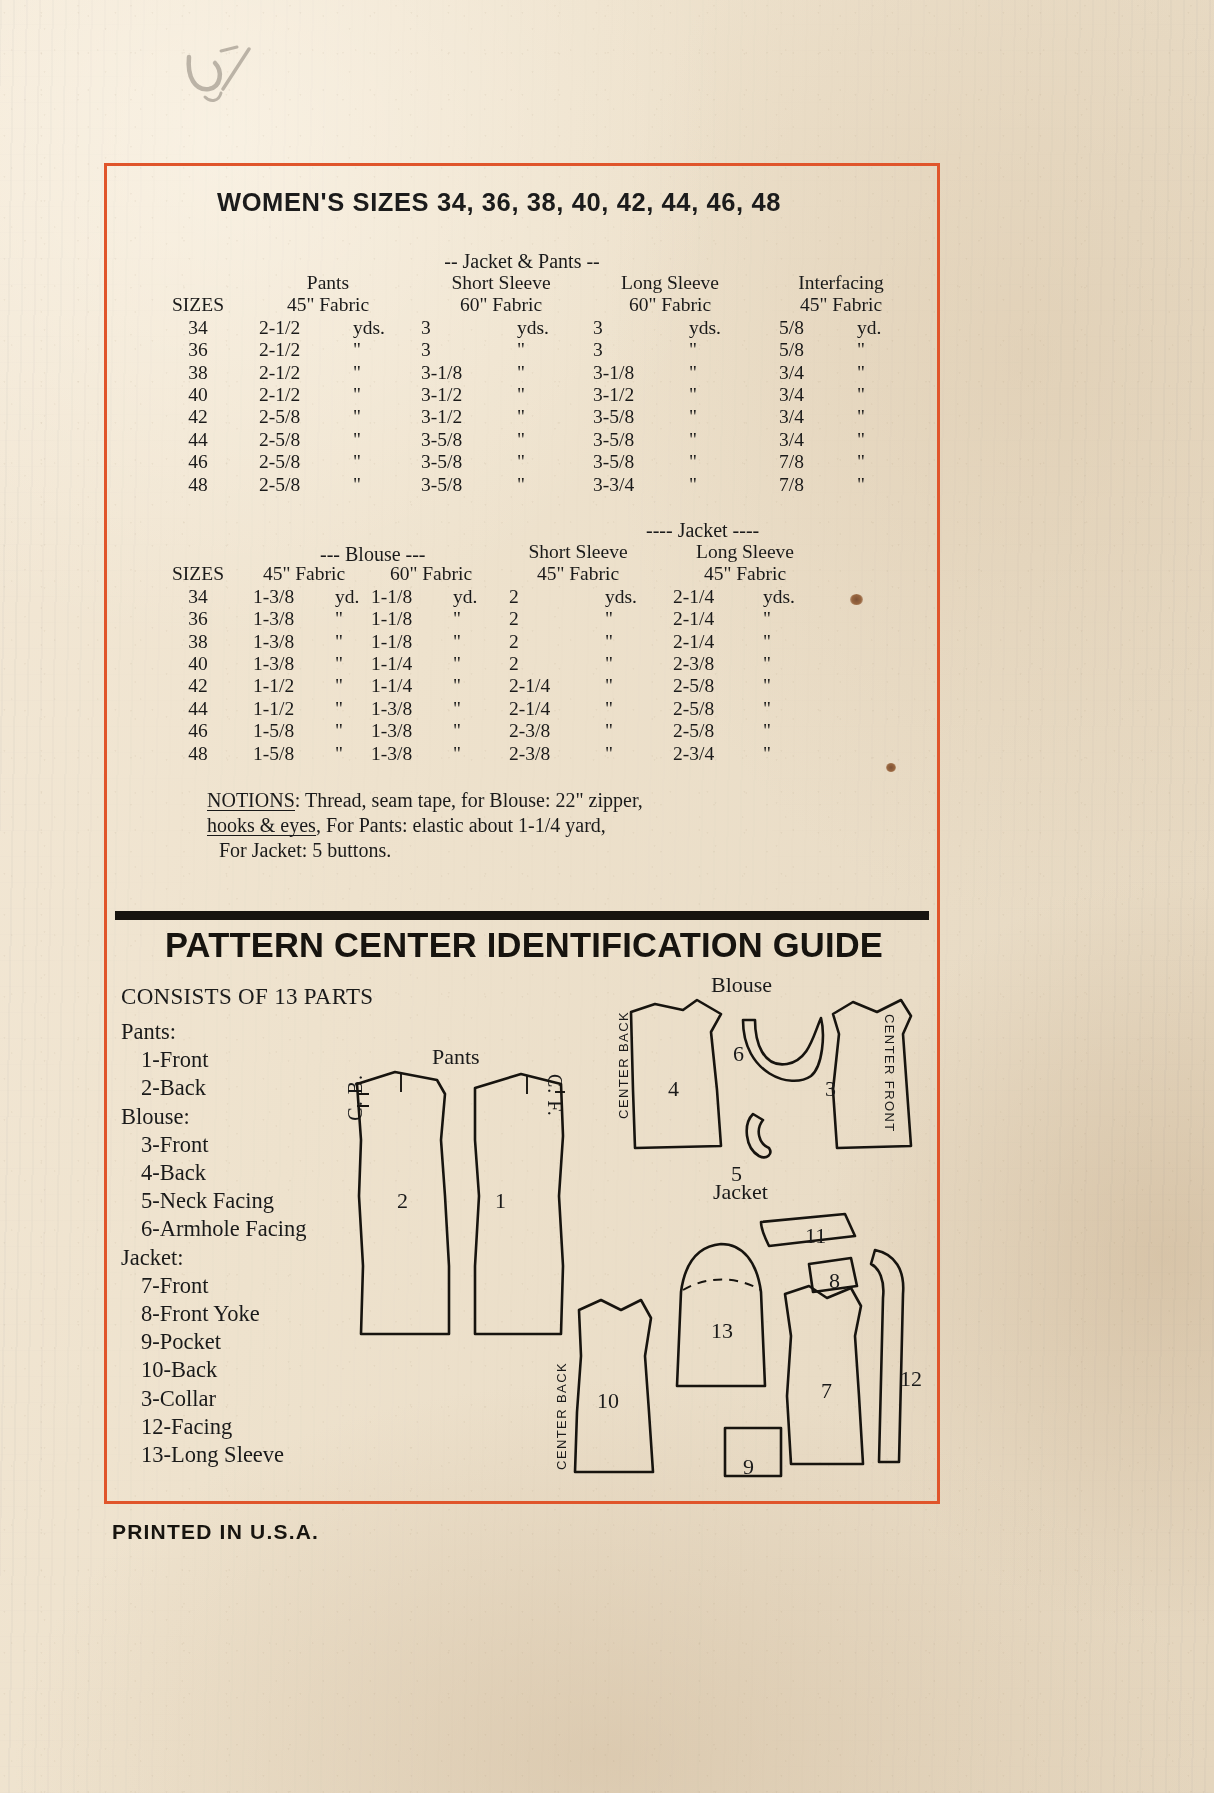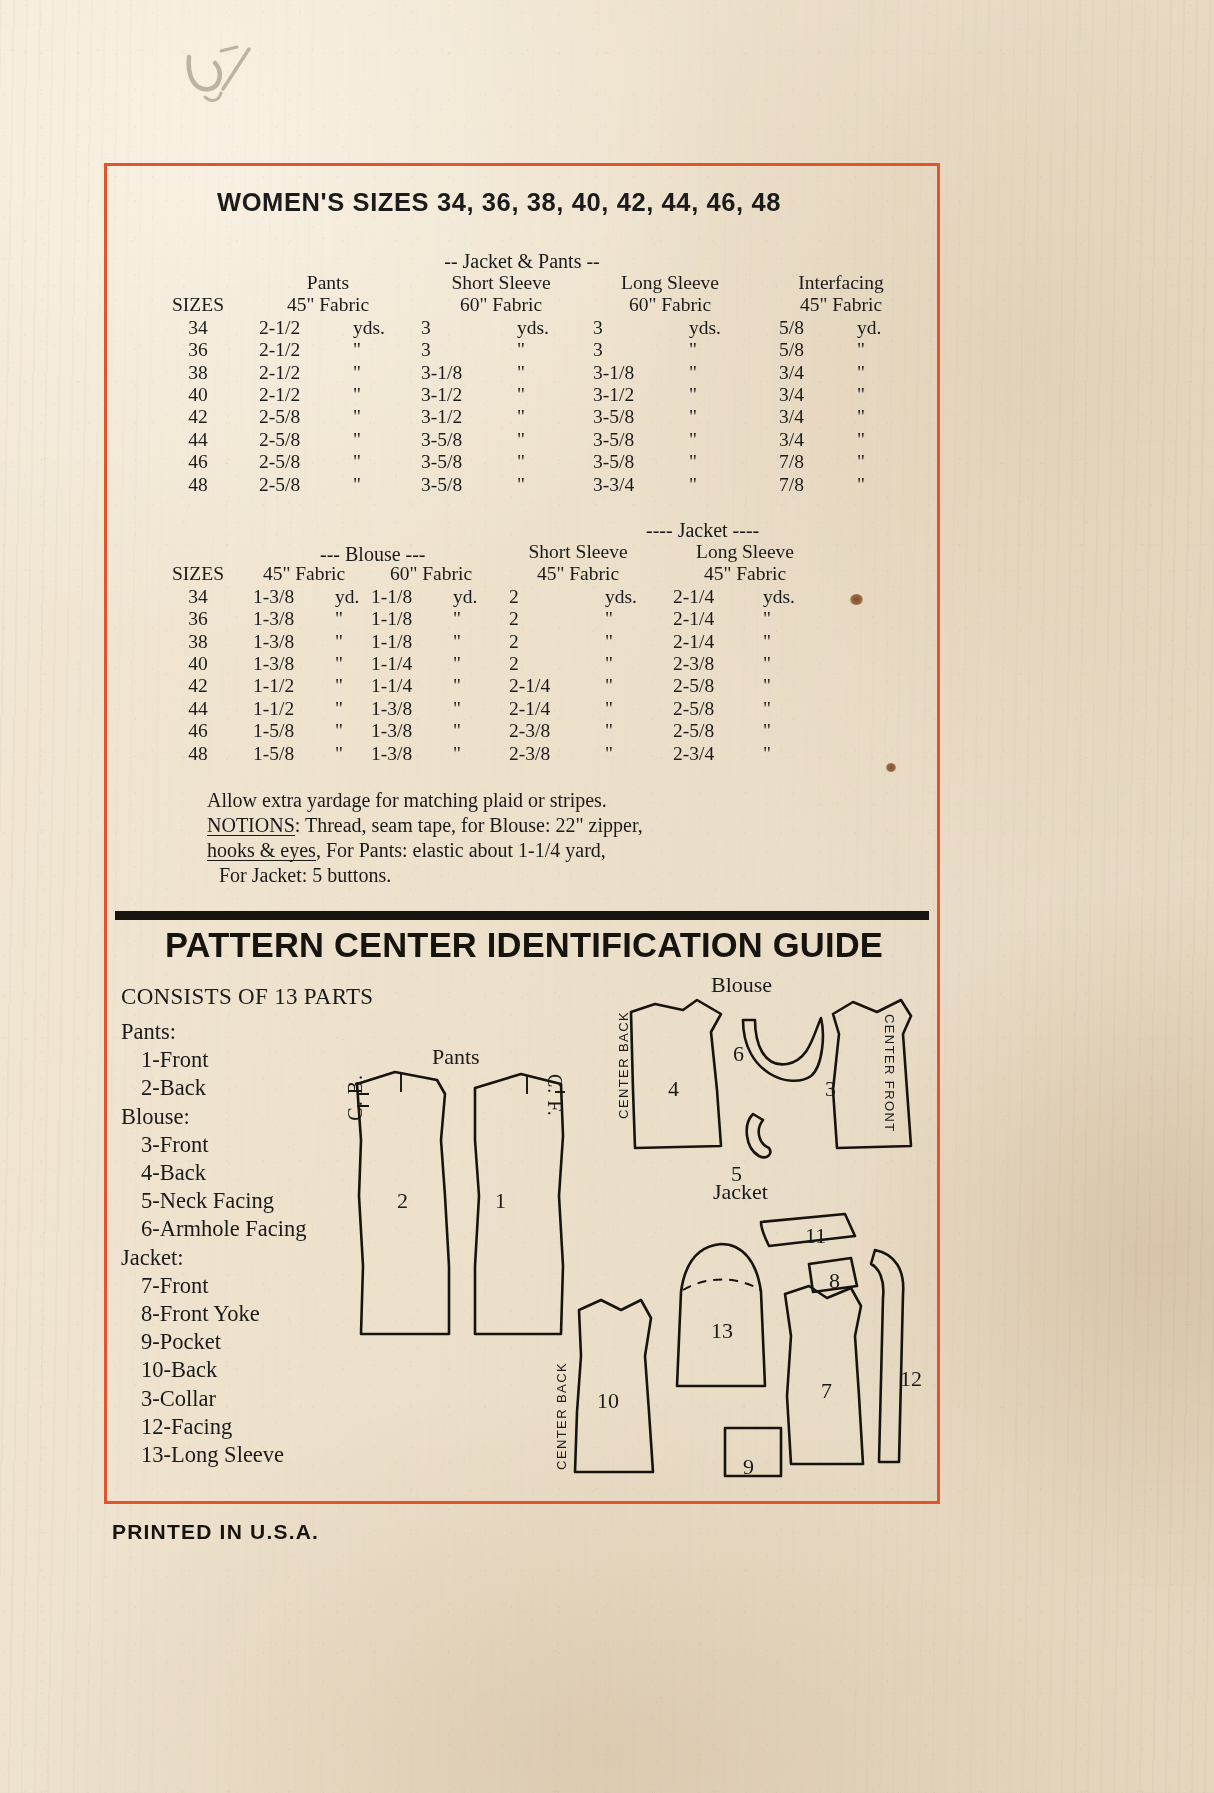--- a/index.html
+++ b/index.html
@@ -292,21 +292,20 @@
             <td class="c-size">48</td>
         <td class="c-val"><span style="display:inline-block;width:82px;padding-left:12px;">1-5/8</span><span>"</span></td>
         <td class="c-val"><span style="display:inline-block;width:82px;padding-left:4px;">1-3/8</span><span>"</span></td>
         <td class="c-val"><span style="display:inline-block;width:96px;padding-left:14px;">2-3/8</span><span>"</span></td>
         <td class="c-val"><span style="display:inline-block;width:90px;padding-left:12px;">2-3/4</span><span>"</span></td>
           </tr>
     </tbody>
   </table>
 
   <div class="notes" style="left:100px;top:622px;width:700px;">
-    <div>Allow extra yardage for matching plaid or stripes.</div>
     <div><span class="u">NOTIONS</span><span>:  Thread,   seam tape,  for Blouse:  22" zipper,</span></div>
     <div><span class="u">hooks &amp; eyes</span><span>,   For Pants:  elastic about 1-1/4 yard,</span></div>
     <div style="padding-left:12px;">For Jacket:  5 buttons.</div>
   </div>
 
   <div class="bar"></div>
   <div class="guide-title">PATTERN CENTER IDENTIFICATION GUIDE</div>
 
   <div class="consists">CONSISTS OF 13 PARTS</div>
 

